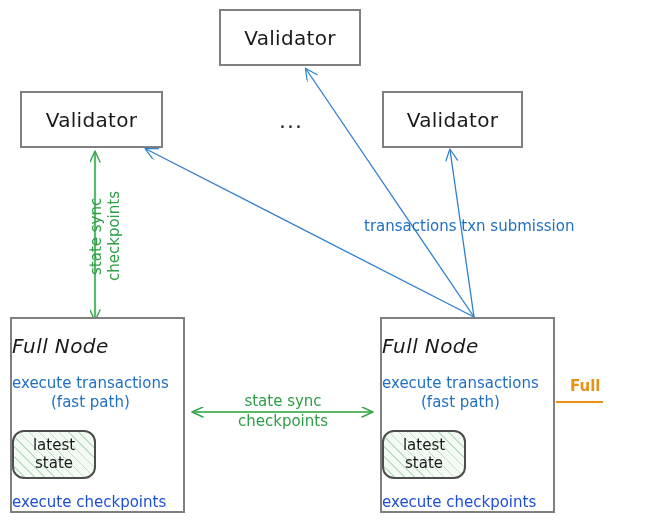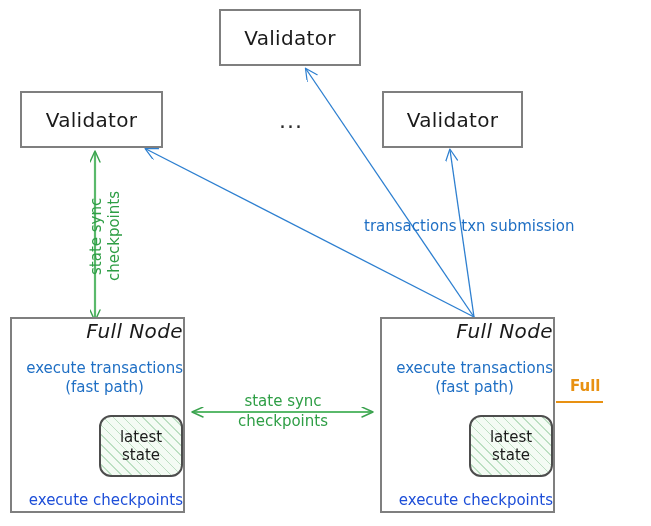--- a/index.html
+++ b/index.html
@@ -36,22 +36,22 @@
     justify-content: center;
   }
   .validator-label {
     font-size: 20px;
     color: #1a1a1a;
     letter-spacing: 0.3px;
   }
   .fullnode-box {
     display: flex;
     flex-direction: column;
-    align-items: flex-end;
-    padding-top: 0;
+    align-items: flex-start;
+    padding-top: 15px;
   }
   .fullnode-title {
     font-size: 20px;
     color: #1a1a1a;
     font-style: italic;
     letter-spacing: 0.4px;
   }
   .fullnode-exec {
     margin-top: 16px;
     font-size: 15px;

